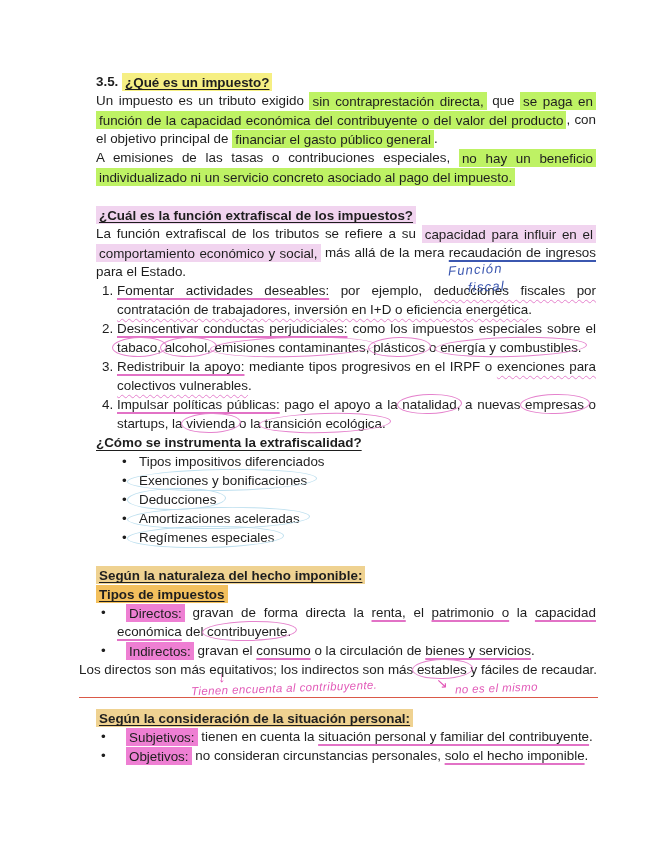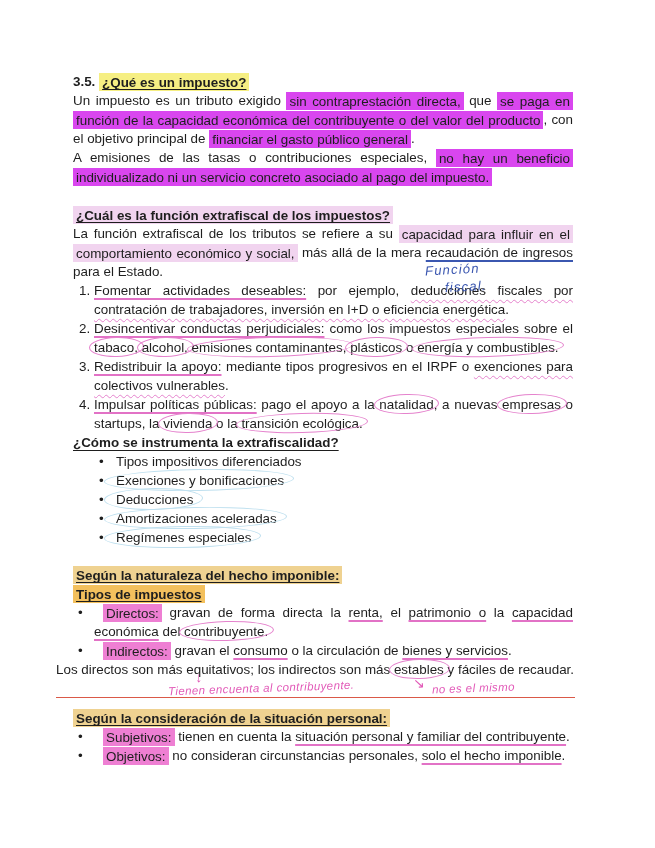--- a/index.html
+++ b/index.html
@@ -1,30 +1,30 @@
 <!DOCTYPE html>
 <html><head>
 <meta charset="utf-8">
 <style>
   html,body { margin:0; padding:0; background:#ffffff; }
   .page {
     position:relative; width:655px; height:848px; background:#ffffff; overflow:hidden;
     font-family:"Liberation Sans", sans-serif; color:#1e1e1e;
     font-size:13.4px; line-height:19px;
   }
-  .content { position:absolute; left:73px; top:72px; width:500px; }
+  .content { position:absolute; left:96px; top:72px; width:500px; }
   p, .blk { margin:0; }
   .just { text-align:justify; }
   .b { font-weight:bold; }
   .gap1 { height:19px; } .gap2 { height:18px; }
 
   
   .hl { padding:1.5px 3px 2px 3px; -webkit-box-decoration-break:clone; box-decoration-break:clone; }
   .hl-yellow { background:#f6ef83; }
-  .hl-blue   { background:#d946ef; }
+  .hl-blue   { background:#bef264; }
   .hl-lav    { background:#f1d4ef;text-align:center; }
   .hl-orange { background:#f3c05d; }
   .hl-tan    { background:#efd291; }
   .hl-mag    { background:#ee7fd3;margin-left:9px; }
 
   
   .u-black { text-decoration:underline; text-decoration-thickness:1.4px; text-underline-offset:2.5px; text-decoration-color:#1e1e1e; }
   .u-pink  { text-decoration:underline; text-decoration-thickness:1.7px; text-underline-offset:3px; text-decoration-color:#e272c6; }
   .u-wavy  { text-decoration:underline wavy; text-decoration-thickness:1.2px; text-underline-offset:3.5px; text-decoration-color:#e583cd; }
   .u-blue  { text-decoration:underline; text-decoration-thickness:1.8px; text-underline-offset:3px; text-decoration-color:#3b57b0; }

